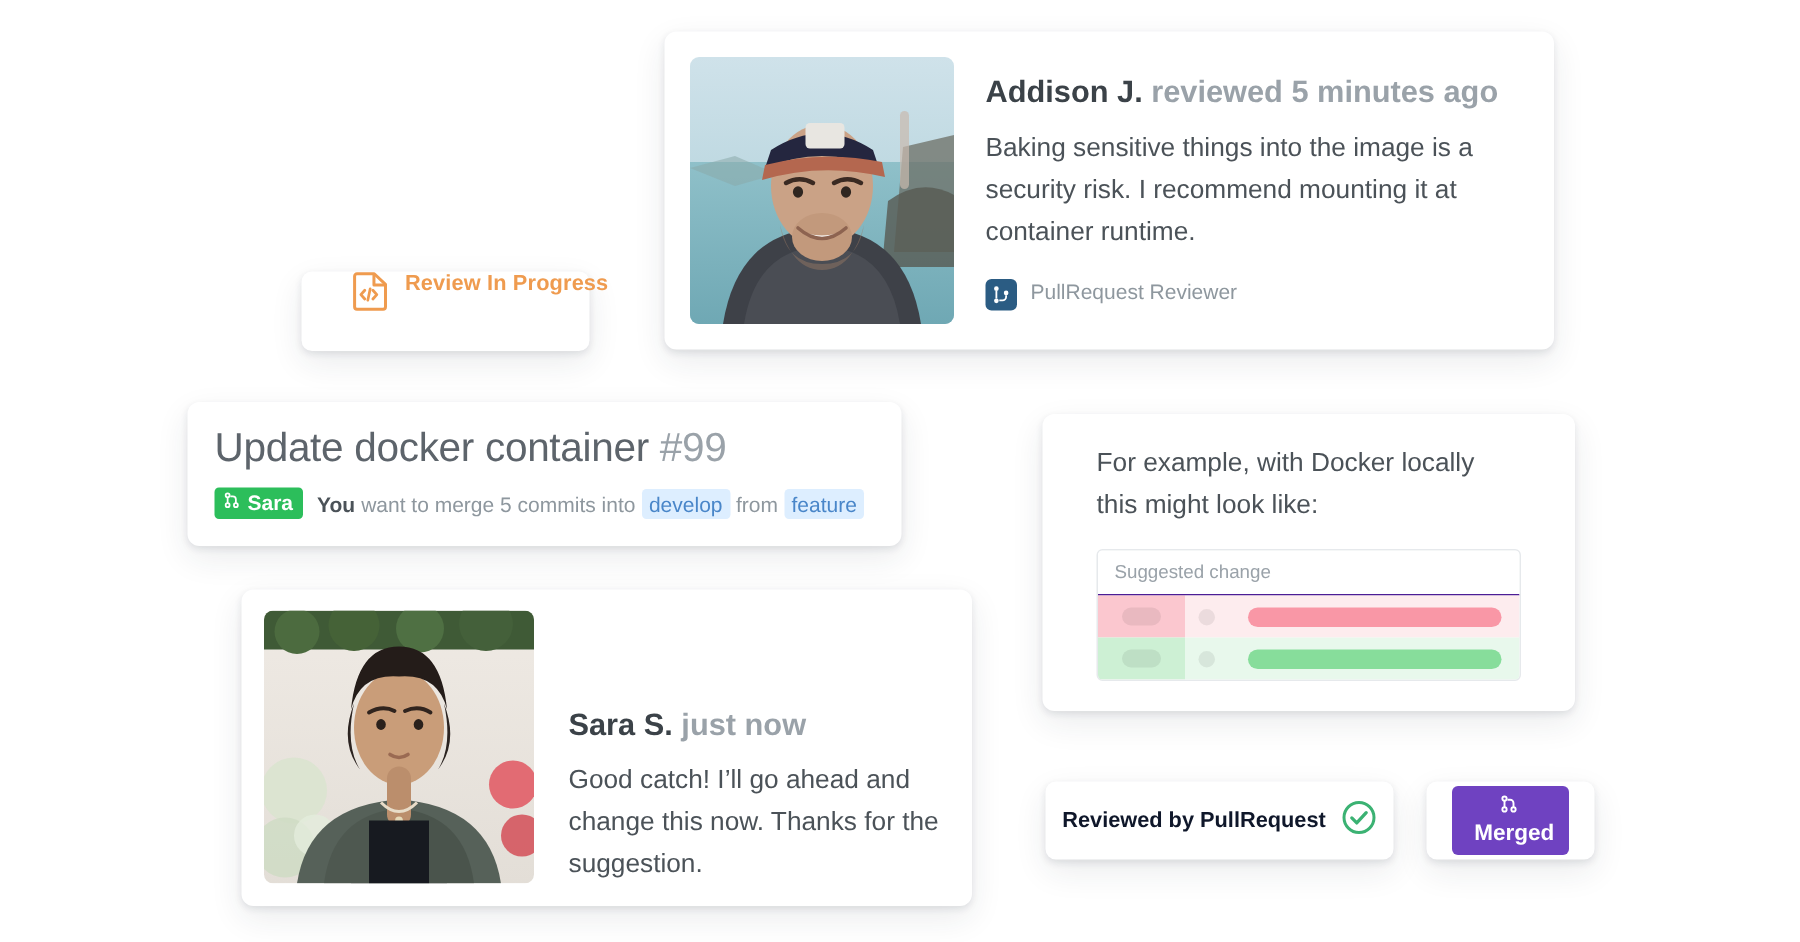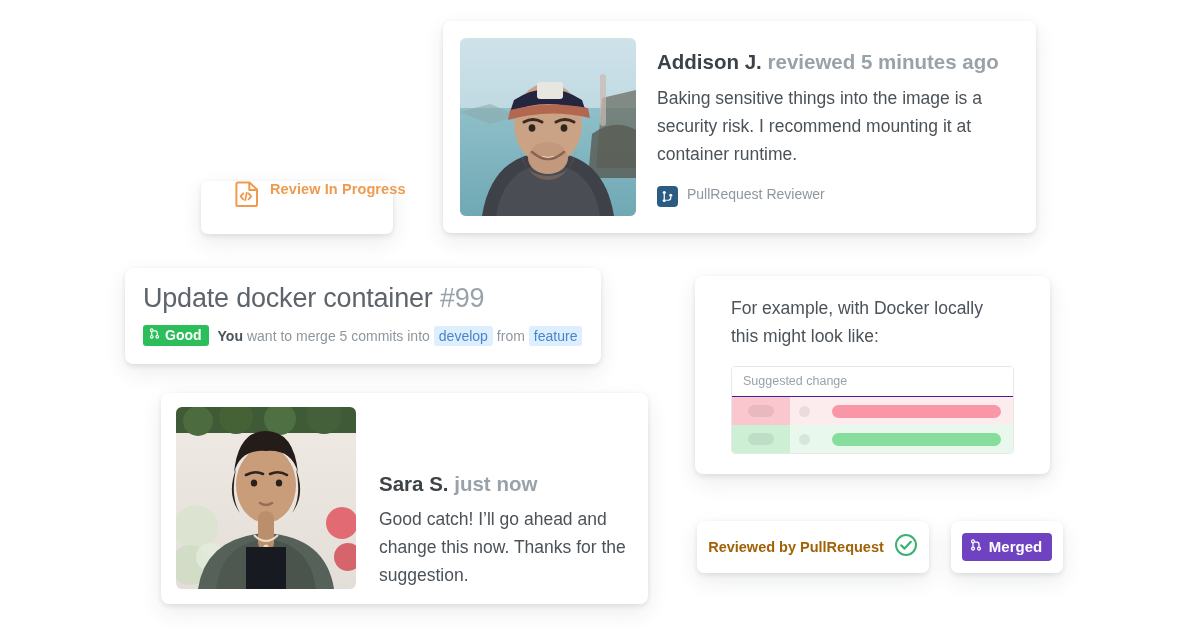--- a/index.html
+++ b/index.html
@@ -212,40 +212,41 @@
   
   #reviewed-card {
     left: 697px; top: 521px;
     width: 232px; height: 52px;
     border-radius: 7px;
     display: flex; align-items: center; justify-content: center;
   }
   #reviewed-card .lbl {
     font-size: 14.5px;
     font-weight: bold;
-    color: #a16207;
+    color: #0f172a;
     margin-right: 10px;
   }
 
   
   #merged-card {
     left: 951px; top: 521px;
     width: 112px; height: 52px;
     border-radius: 7px;
     display: flex; align-items: center; justify-content: center;
   }
   #merged-badge {
     background: #6f42c1;
     border-radius: 4px;
     padding: 5px 10px 6px 8px;
     display: inline-flex;
     align-items: center;
     color: #ffffff;
     font-size: 15px;
     font-weight: bold;
+    flex-direction: column;
   }
   #merged-badge .mlabel { margin-left: 7px; }
 </style>
 </head>
 <body>
 
 <div class="card" id="review-progress-card">
   <span>
     <svg width="23" height="27" viewBox="0 0 23 27" fill="none">
       <path d="M2 2.5h11.5L21 9.6V24.5a1.6 1.6 0 0 1-1.6 1.6H2A1.6 1.6 0 0 1 .4 24.5V4.1A1.6 1.6 0 0 1 2 2.5z" transform="translate(1,-1)" stroke="#ef9b4f" stroke-width="2" fill="none" stroke-linejoin="round"></path>
@@ -323,21 +324,21 @@
     <span class="open-badge">
       <span>
         <svg width="11" height="13" viewBox="0 0 16 16">
           <circle cx="4" cy="3.2" r="1.9" fill="none" stroke="#ffffff" stroke-width="1.7"></circle>
           <circle cx="4" cy="12.8" r="1.9" fill="none" stroke="#ffffff" stroke-width="1.7"></circle>
           <circle cx="12" cy="12.8" r="1.9" fill="none" stroke="#ffffff" stroke-width="1.7"></circle>
           <path d="M4 5.1v5.8" stroke="#ffffff" stroke-width="1.7"></path>
           <path d="M12 10.9V7.2A3 3 0 0 0 9 4.2H6.6" stroke="#ffffff" stroke-width="1.7" fill="none"></path>
         </svg>
       </span>
-      <span class="olabel">Good</span>
+      <span class="olabel">Sara</span>
     </span>
     <span class="you">You</span>
     <span>want to merge 5 commits into</span>
     <span class="branch">develop</span>
     <span>from</span>
     <span class="branch">feature</span>
   </div>
 </div>
 
 <div class="card" id="sara-card">

